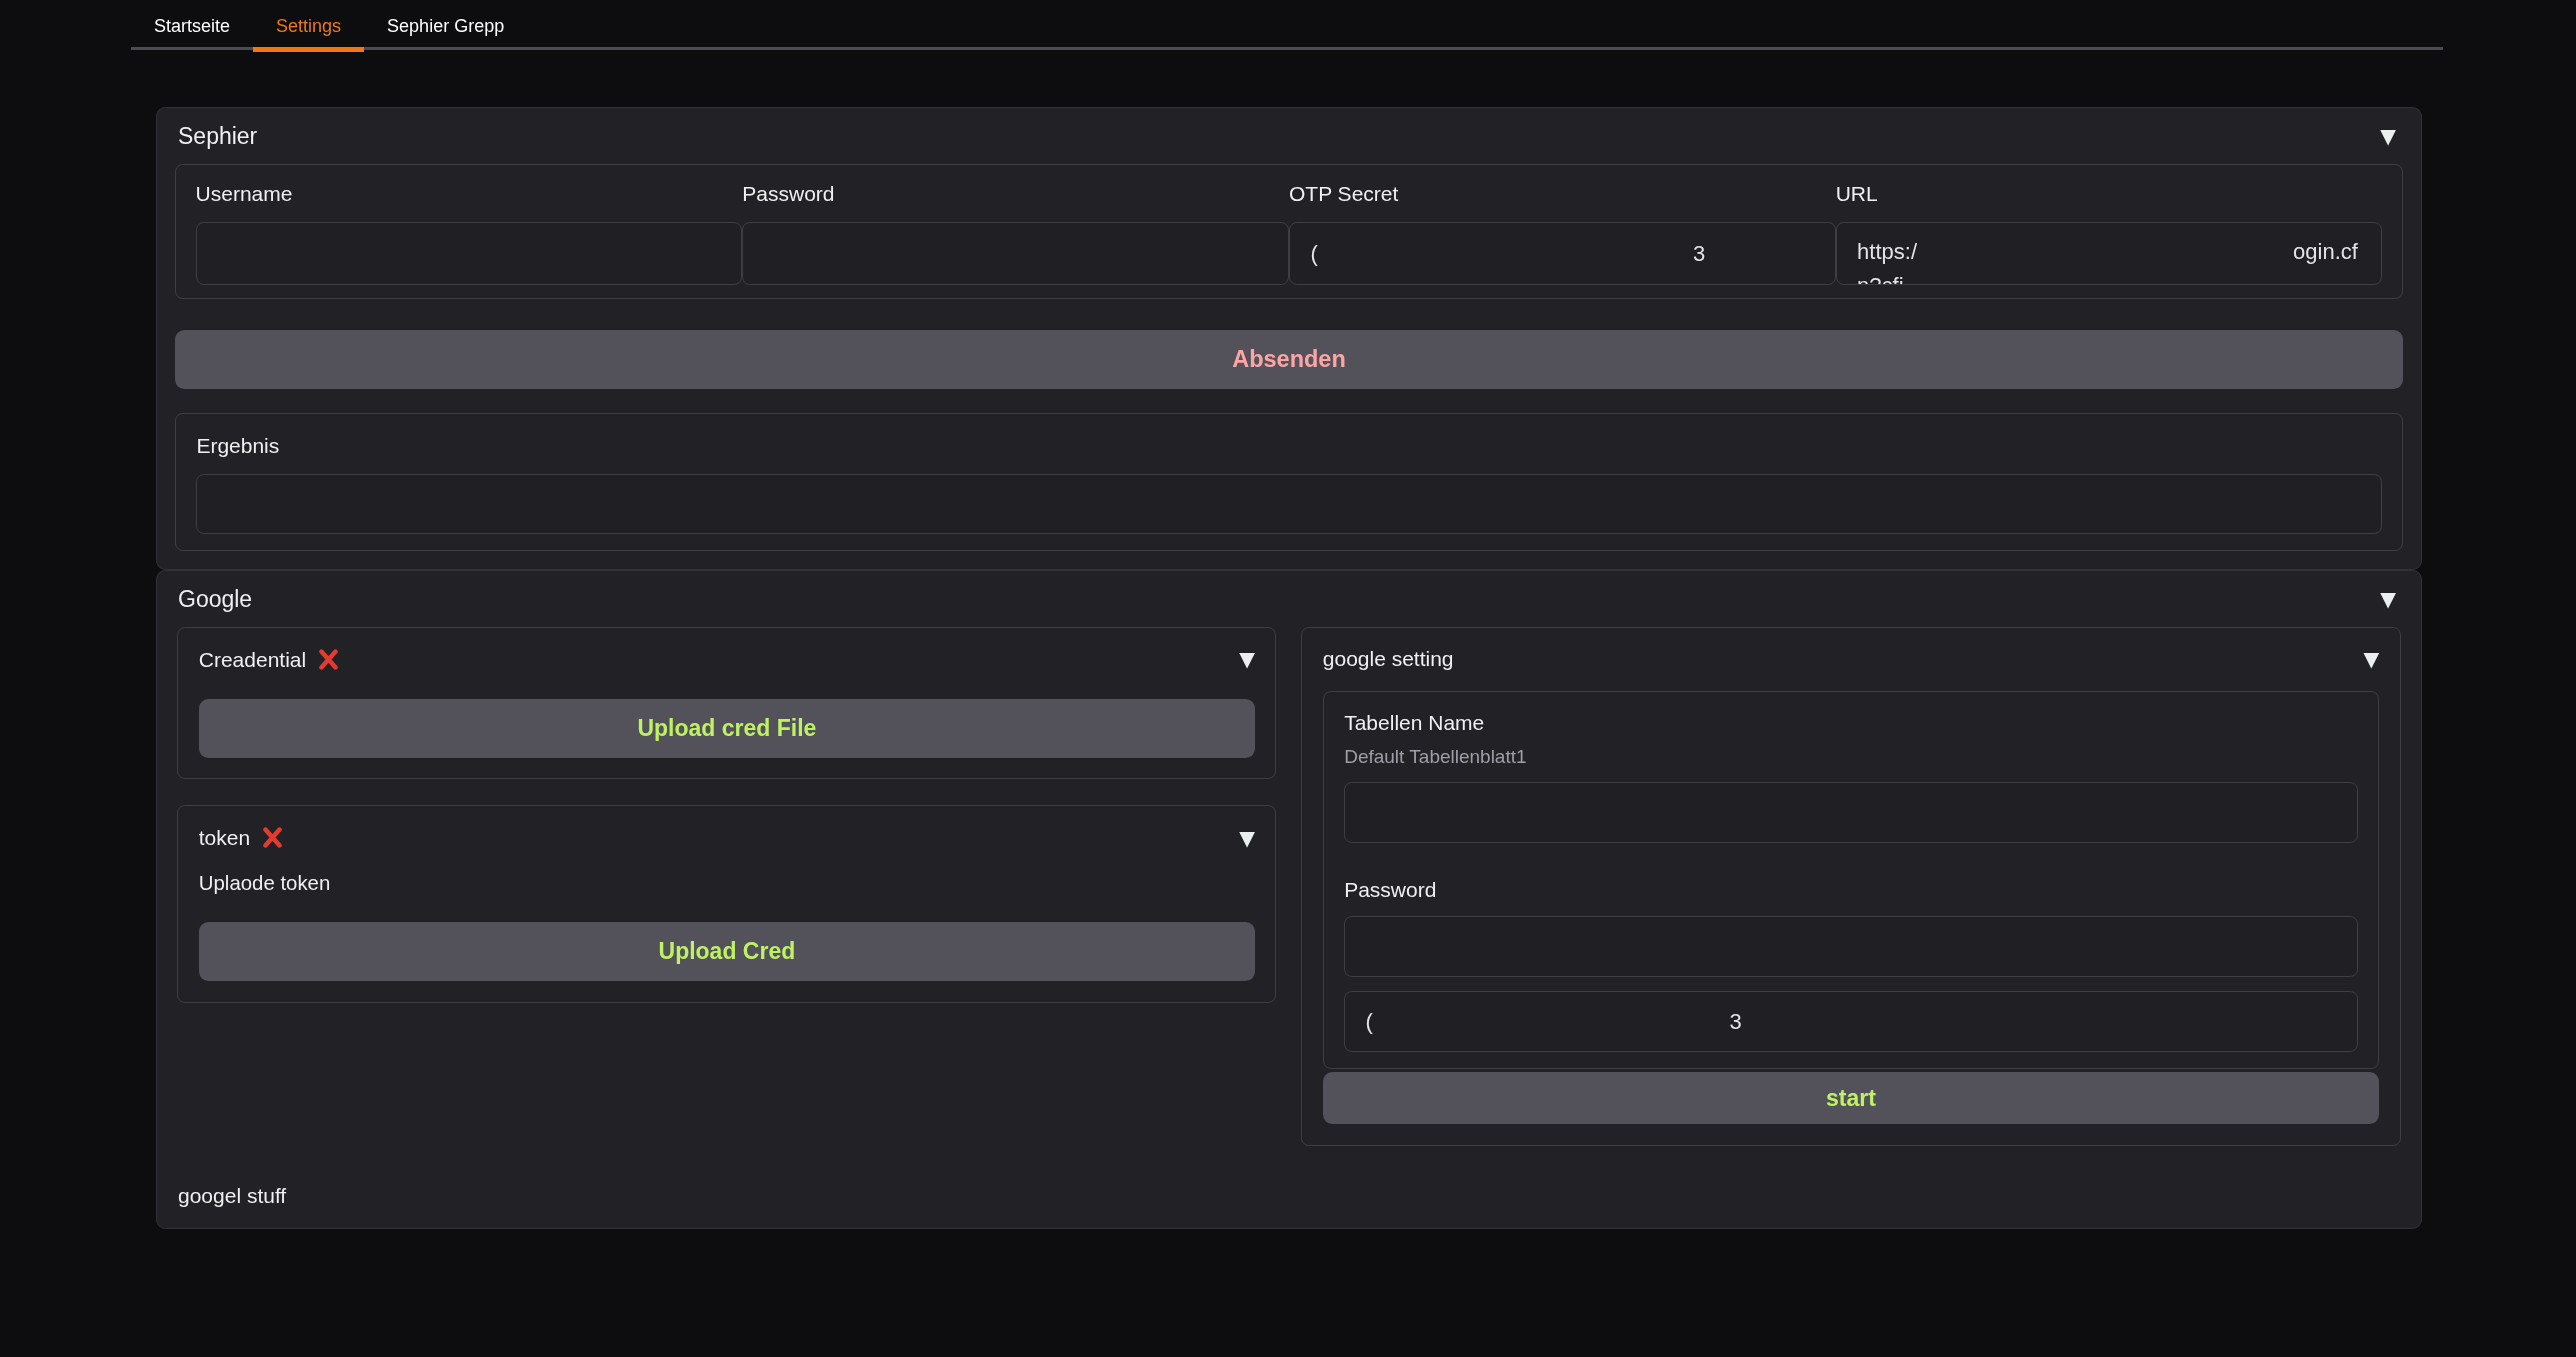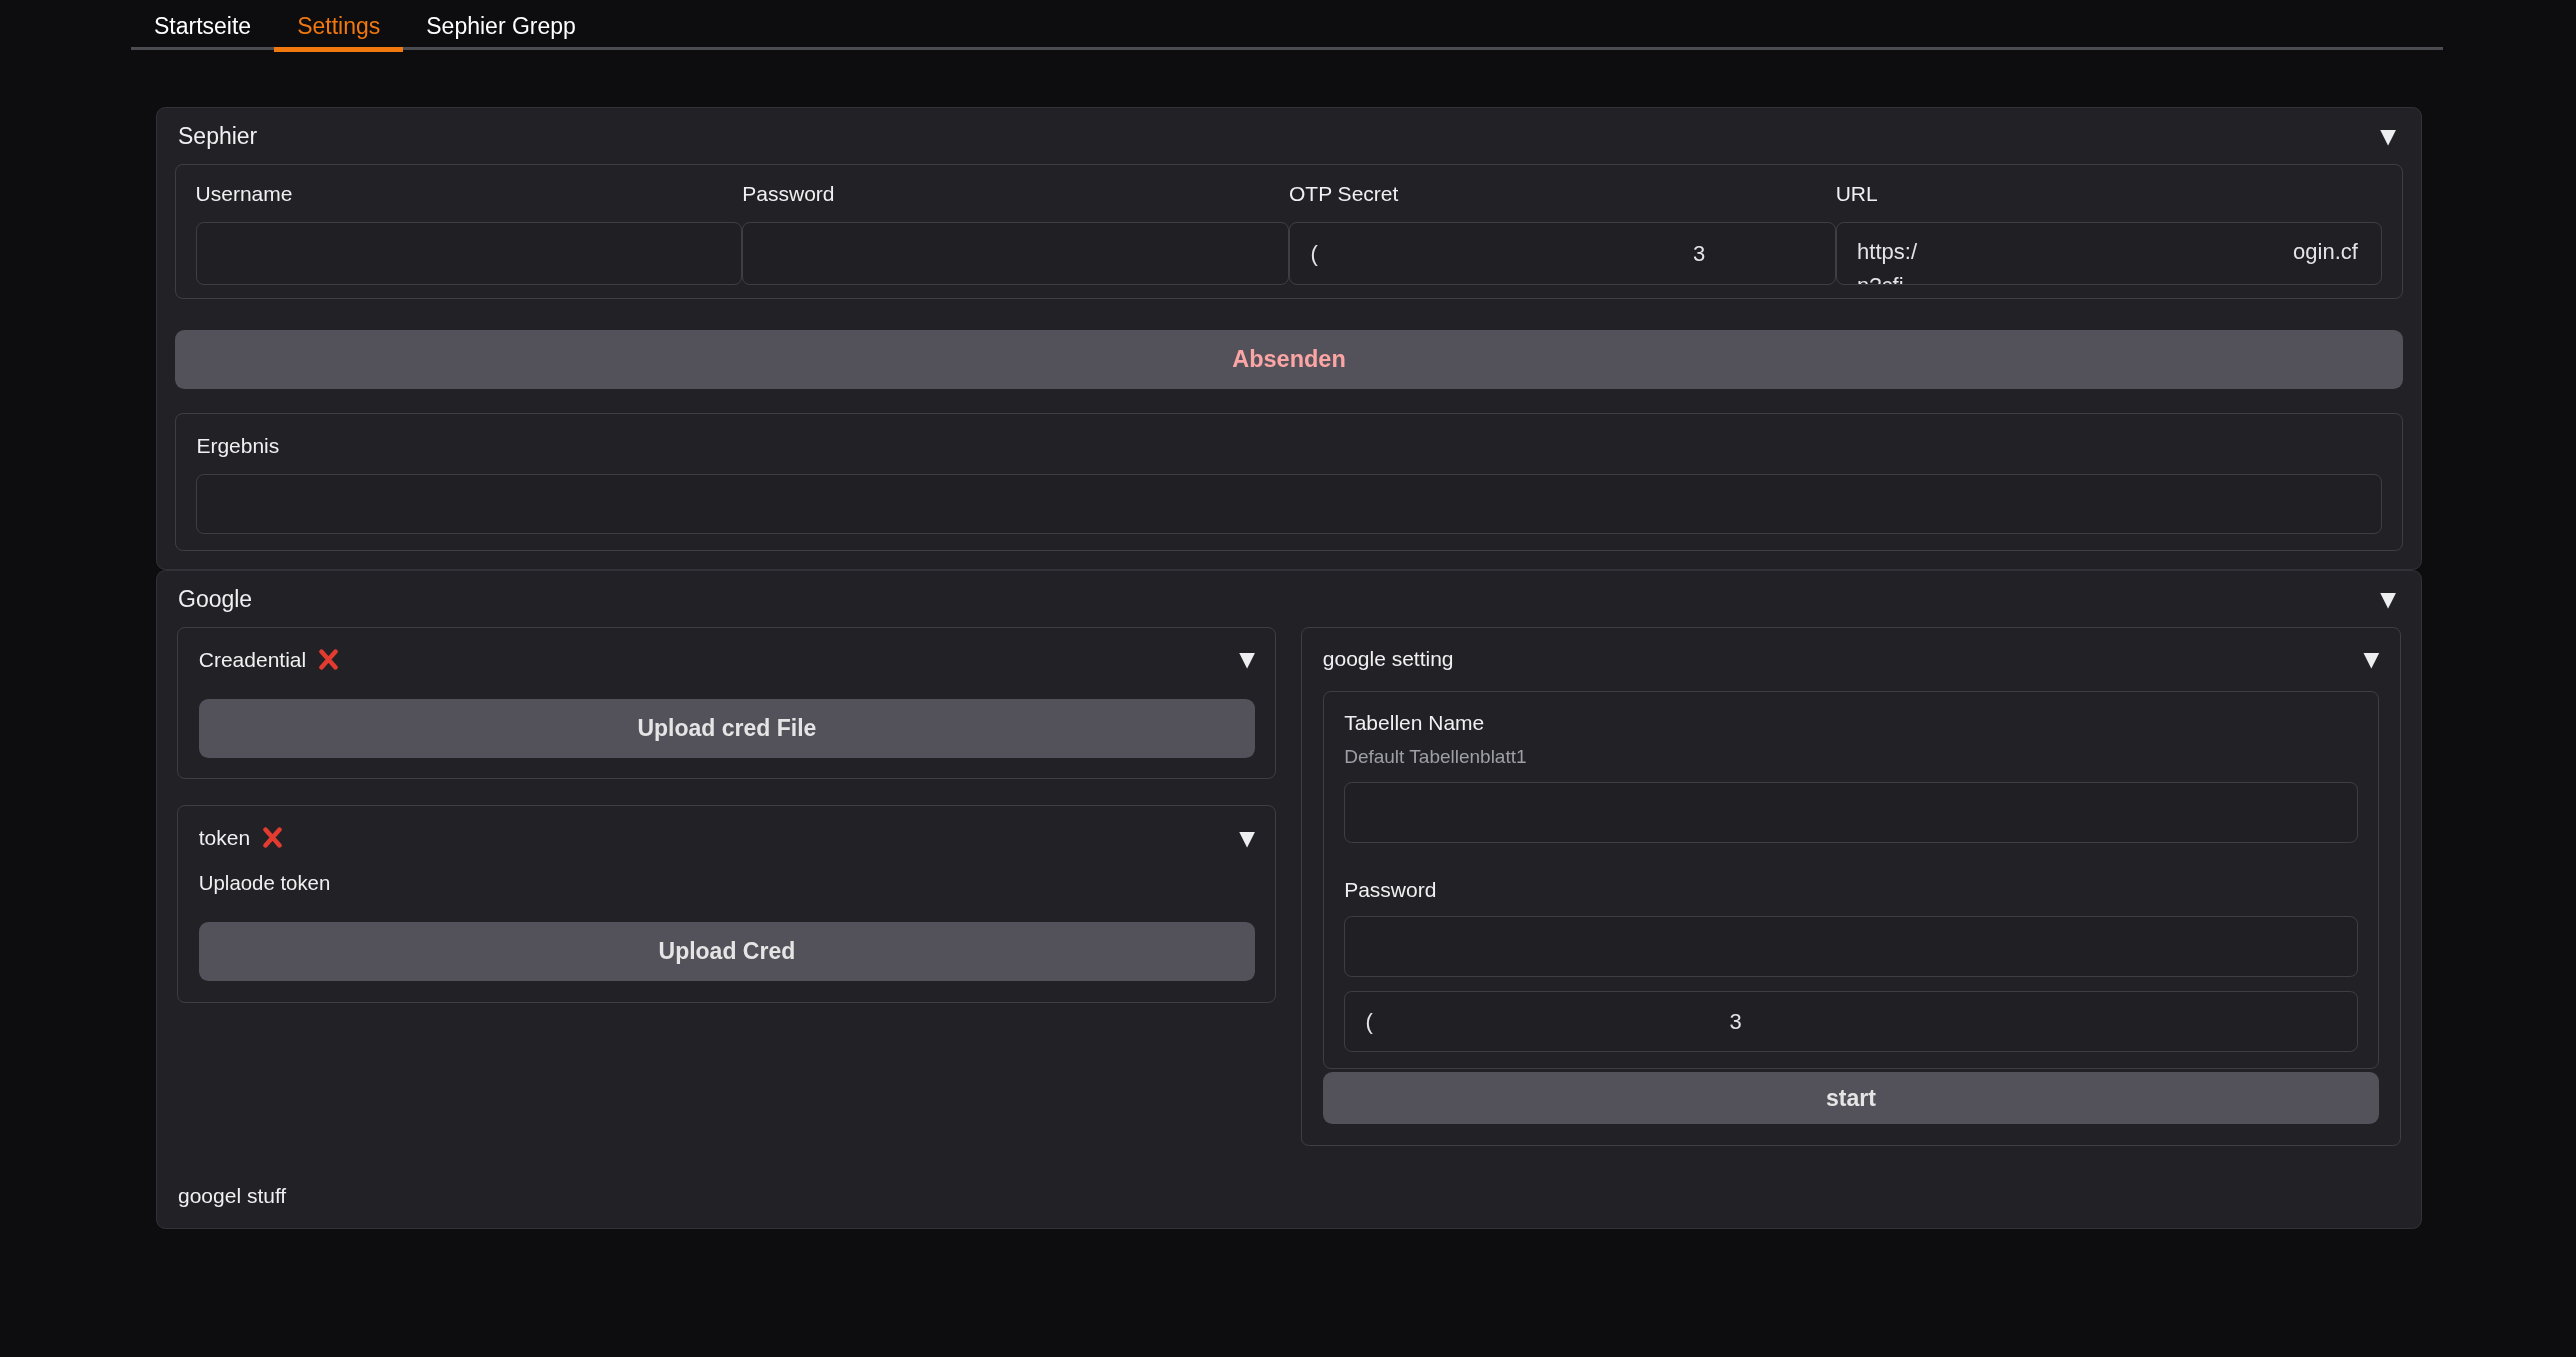--- a/index.html
+++ b/index.html
@@ -19,21 +19,21 @@
   *{box-sizing:border-box;margin:0;padding:0;}
   html,body{width:2576px;height:1357px;overflow:hidden;}
   body{
     background:var(--page-bg);
     font-family:"Liberation Sans","DejaVu Sans",sans-serif;
     color:var(--text);
   }
   
   .tabbar{position:relative;height:52px;display:flex;align-items:stretch;padding-left:131px;}
   .tab-divider{position:absolute;left:131px;right:133px;bottom:2.4px;height:2.4px;background:var(--divider);}
-  .tab{position:relative;display:flex;align-items:center;padding:0 23px;font-size:23px;color:#ffffff;cursor:pointer;z-index:1;}
+  .tab{position:relative;display:flex;align-items:center;padding:0 23px;font-size:18px;color:#ffffff;cursor:pointer;z-index:1;}
   .tab.active{color:var(--orange);}
   .tab.active::after{content:"";position:absolute;left:0;right:0;bottom:0;height:4.7px;background:var(--orange);}
   
   .main{padding:55px 154px 0 156px;}
   .panel{background:var(--panel-bg);border:1.6px solid var(--panel-border);border-radius:9.4px;}
   .panel-header{display:flex;align-items:center;justify-content:space-between;height:56px;padding:0 25px 0 21px;font-size:23px;cursor:pointer;}
   .arrow{font-family:"DejaVu Sans",sans-serif;font-size:20.4px;color:#eceef0;line-height:1;}
   .panel-content{padding:0 18px 18px 18px;}
   
   .fields-box{border:1.6px solid var(--box-border);border-radius:7.8px;padding:16.5px 19.6px 13.3px 19.6px;display:flex;}
@@ -54,21 +54,21 @@
   
   .google-grid{display:flex;gap:25px;padding:0 20.4px;align-items:flex-start;}
   .g-left{width:1099px;flex:none;}
   .g-right{flex:1;}
   .subpanel{border:1.6px solid var(--box-border);border-radius:7.8px;padding:19px 20.4px 20.4px 20.4px;background:var(--panel-bg);}
   .subpanel + .subpanel{margin-top:26px;}
   .subpanel-header{display:flex;align-items:center;justify-content:space-between;font-size:21px;cursor:pointer;}
   .subpanel-title{display:flex;align-items:center;gap:9.4px;}
   .x-icon{width:25px;height:25px;flex:none;}
   .sub-desc{margin-top:22px;font-size:20.4px;color:var(--text);}
-  .sub-btn{display:flex;align-items:center;justify-content:center;margin-top:27px;height:59px;width:100%;background:var(--btn-bg);border:none;border-radius:9.4px;color:#e5e5e5;font-weight:bold;font-size:23px;font-family:inherit;cursor:pointer;}
+  .sub-btn{display:flex;align-items:center;justify-content:center;margin-top:27px;height:59px;width:100%;background:var(--btn-bg);border:none;border-radius:9.4px;color:#bef264;font-weight:bold;font-size:23px;font-family:inherit;cursor:pointer;}
   .inner-box{margin-top:20.4px;border:1.6px solid var(--box-border);border-radius:7.8px;padding:19px 20.4px 15.7px 20.4px;}
   .inner-box .field-label{margin-bottom:0;}
   .hint{margin-top:11px;font-size:19px;color:var(--dim);}
   .inner-box .input{margin-top:14px;height:61px;}
   .lbl-gap{margin-top:35px;}
   .start-btn{margin-top:3px;height:52px;font-size:23px;}
   .google-footer{padding:38px 0 20.4px 21px;font-size:21px;color:var(--text);}
 </style>
 </head>
 <body>

